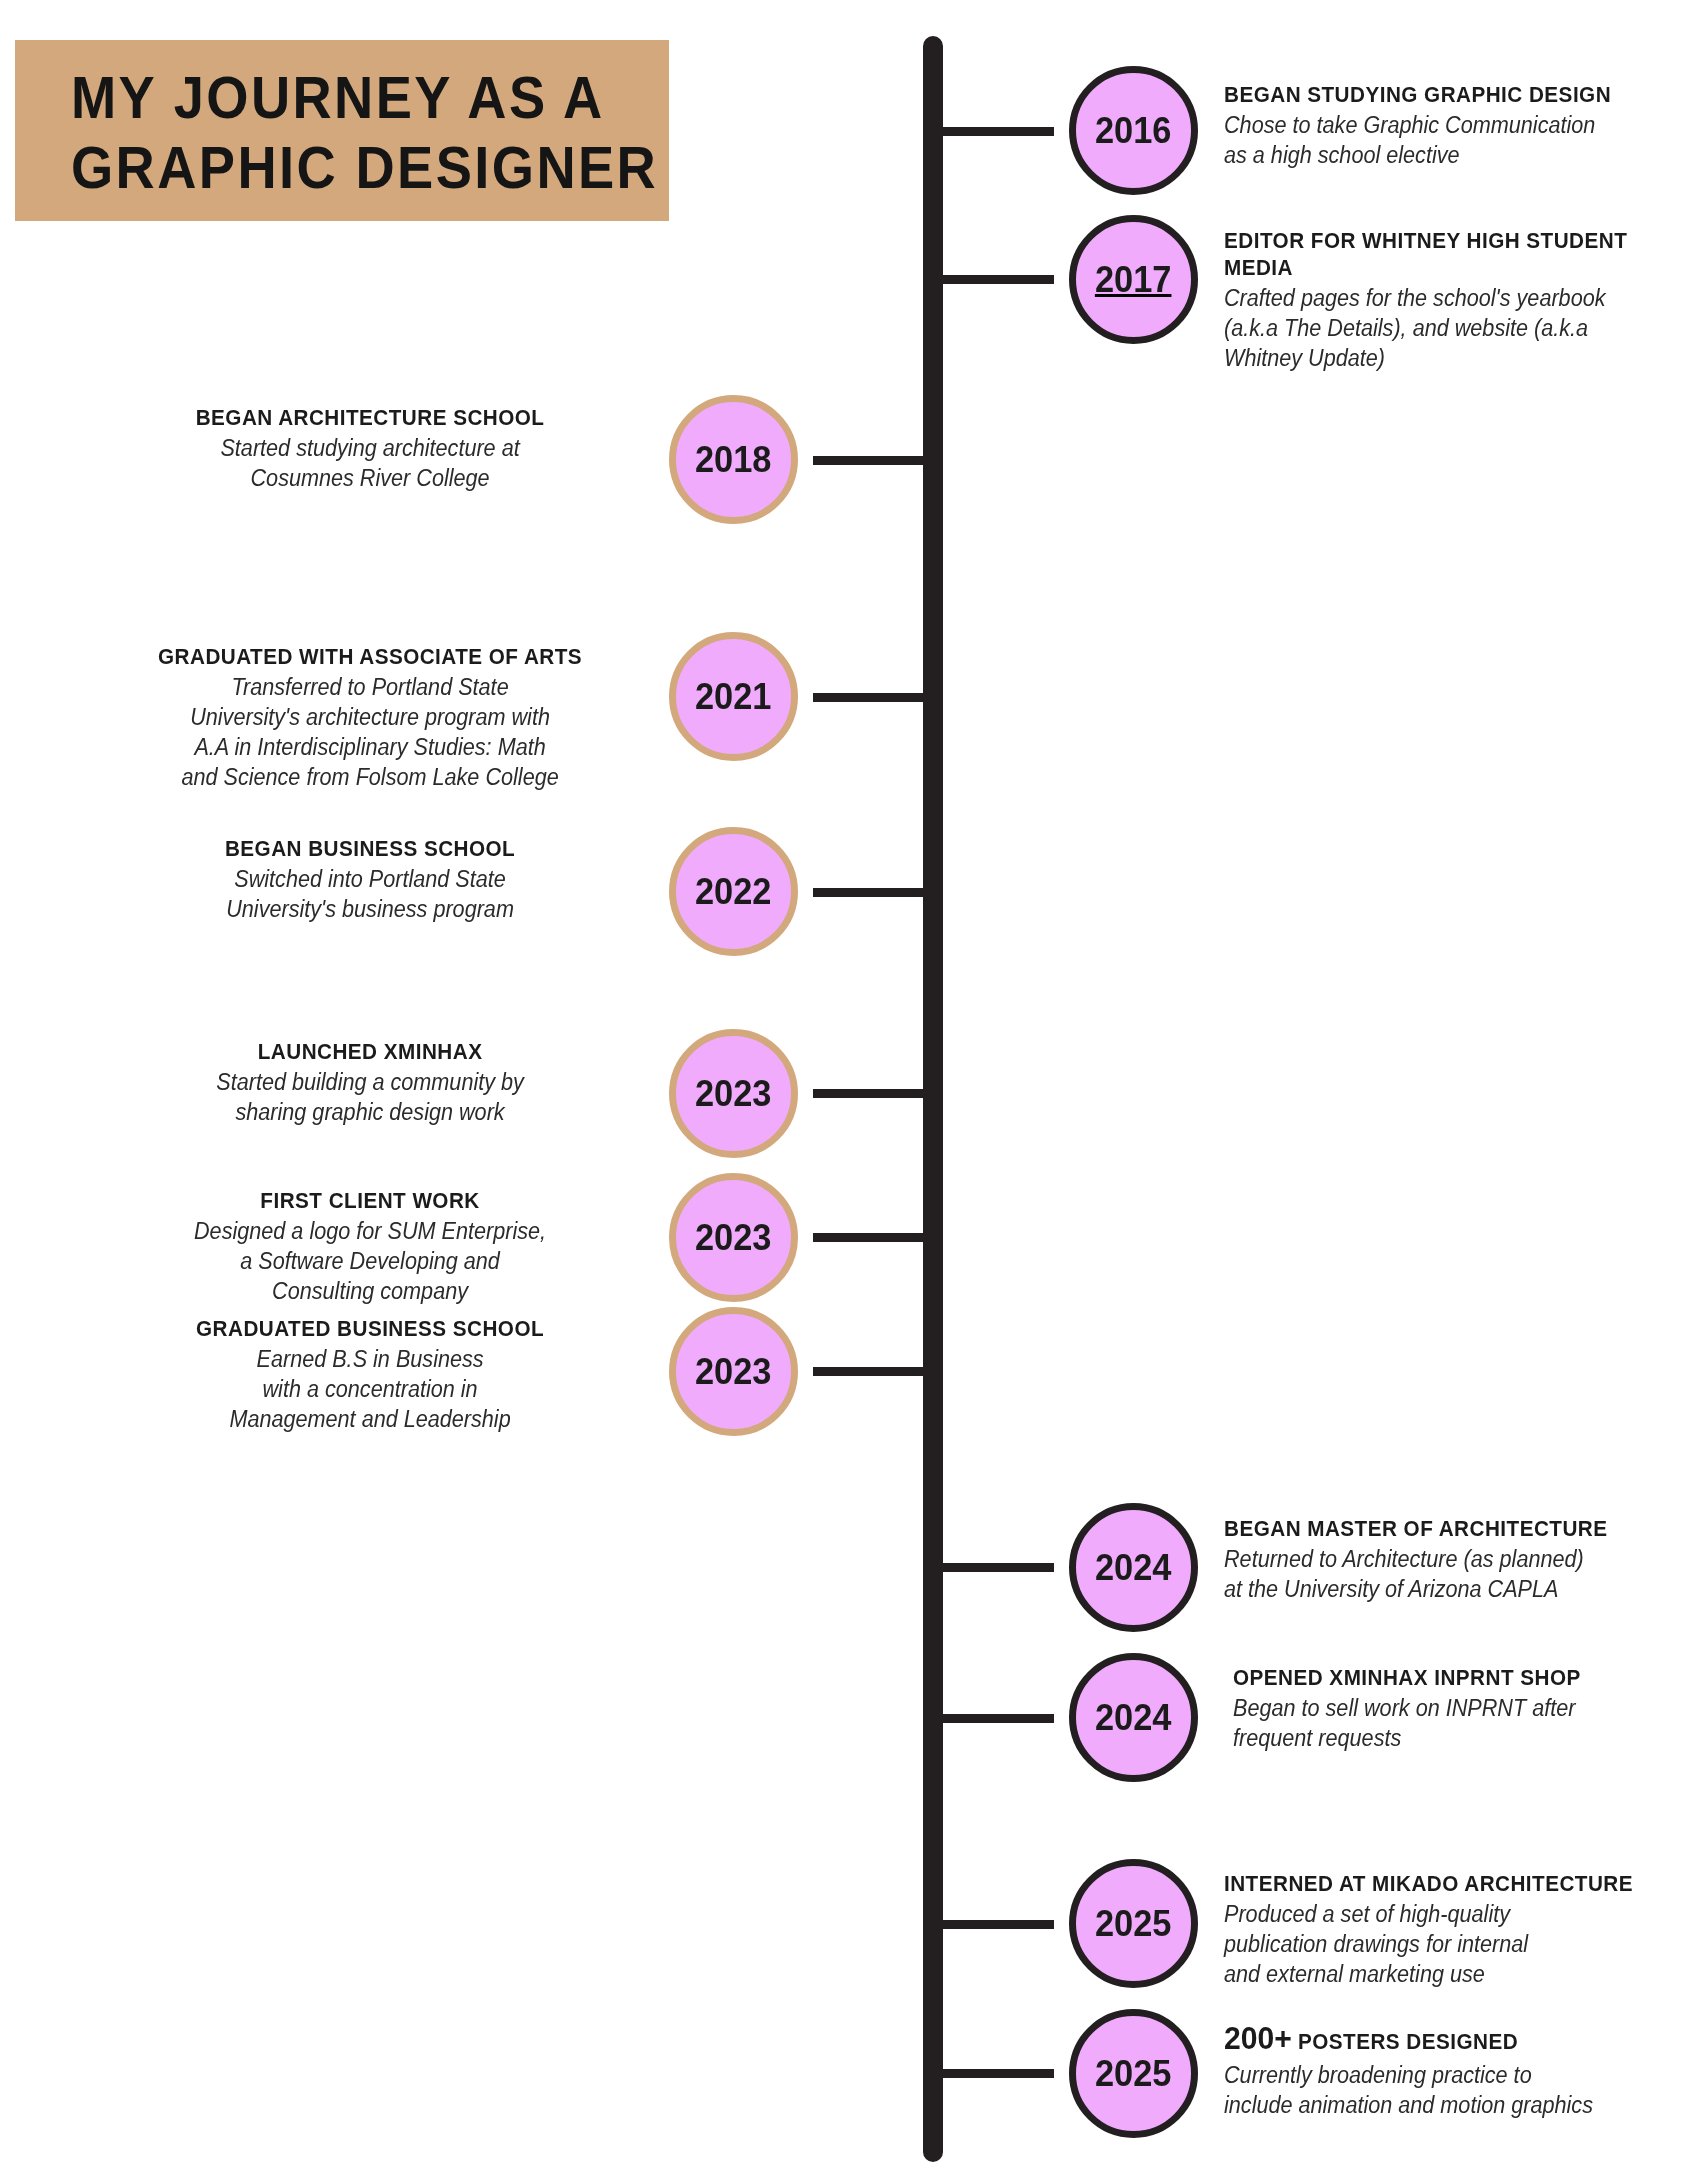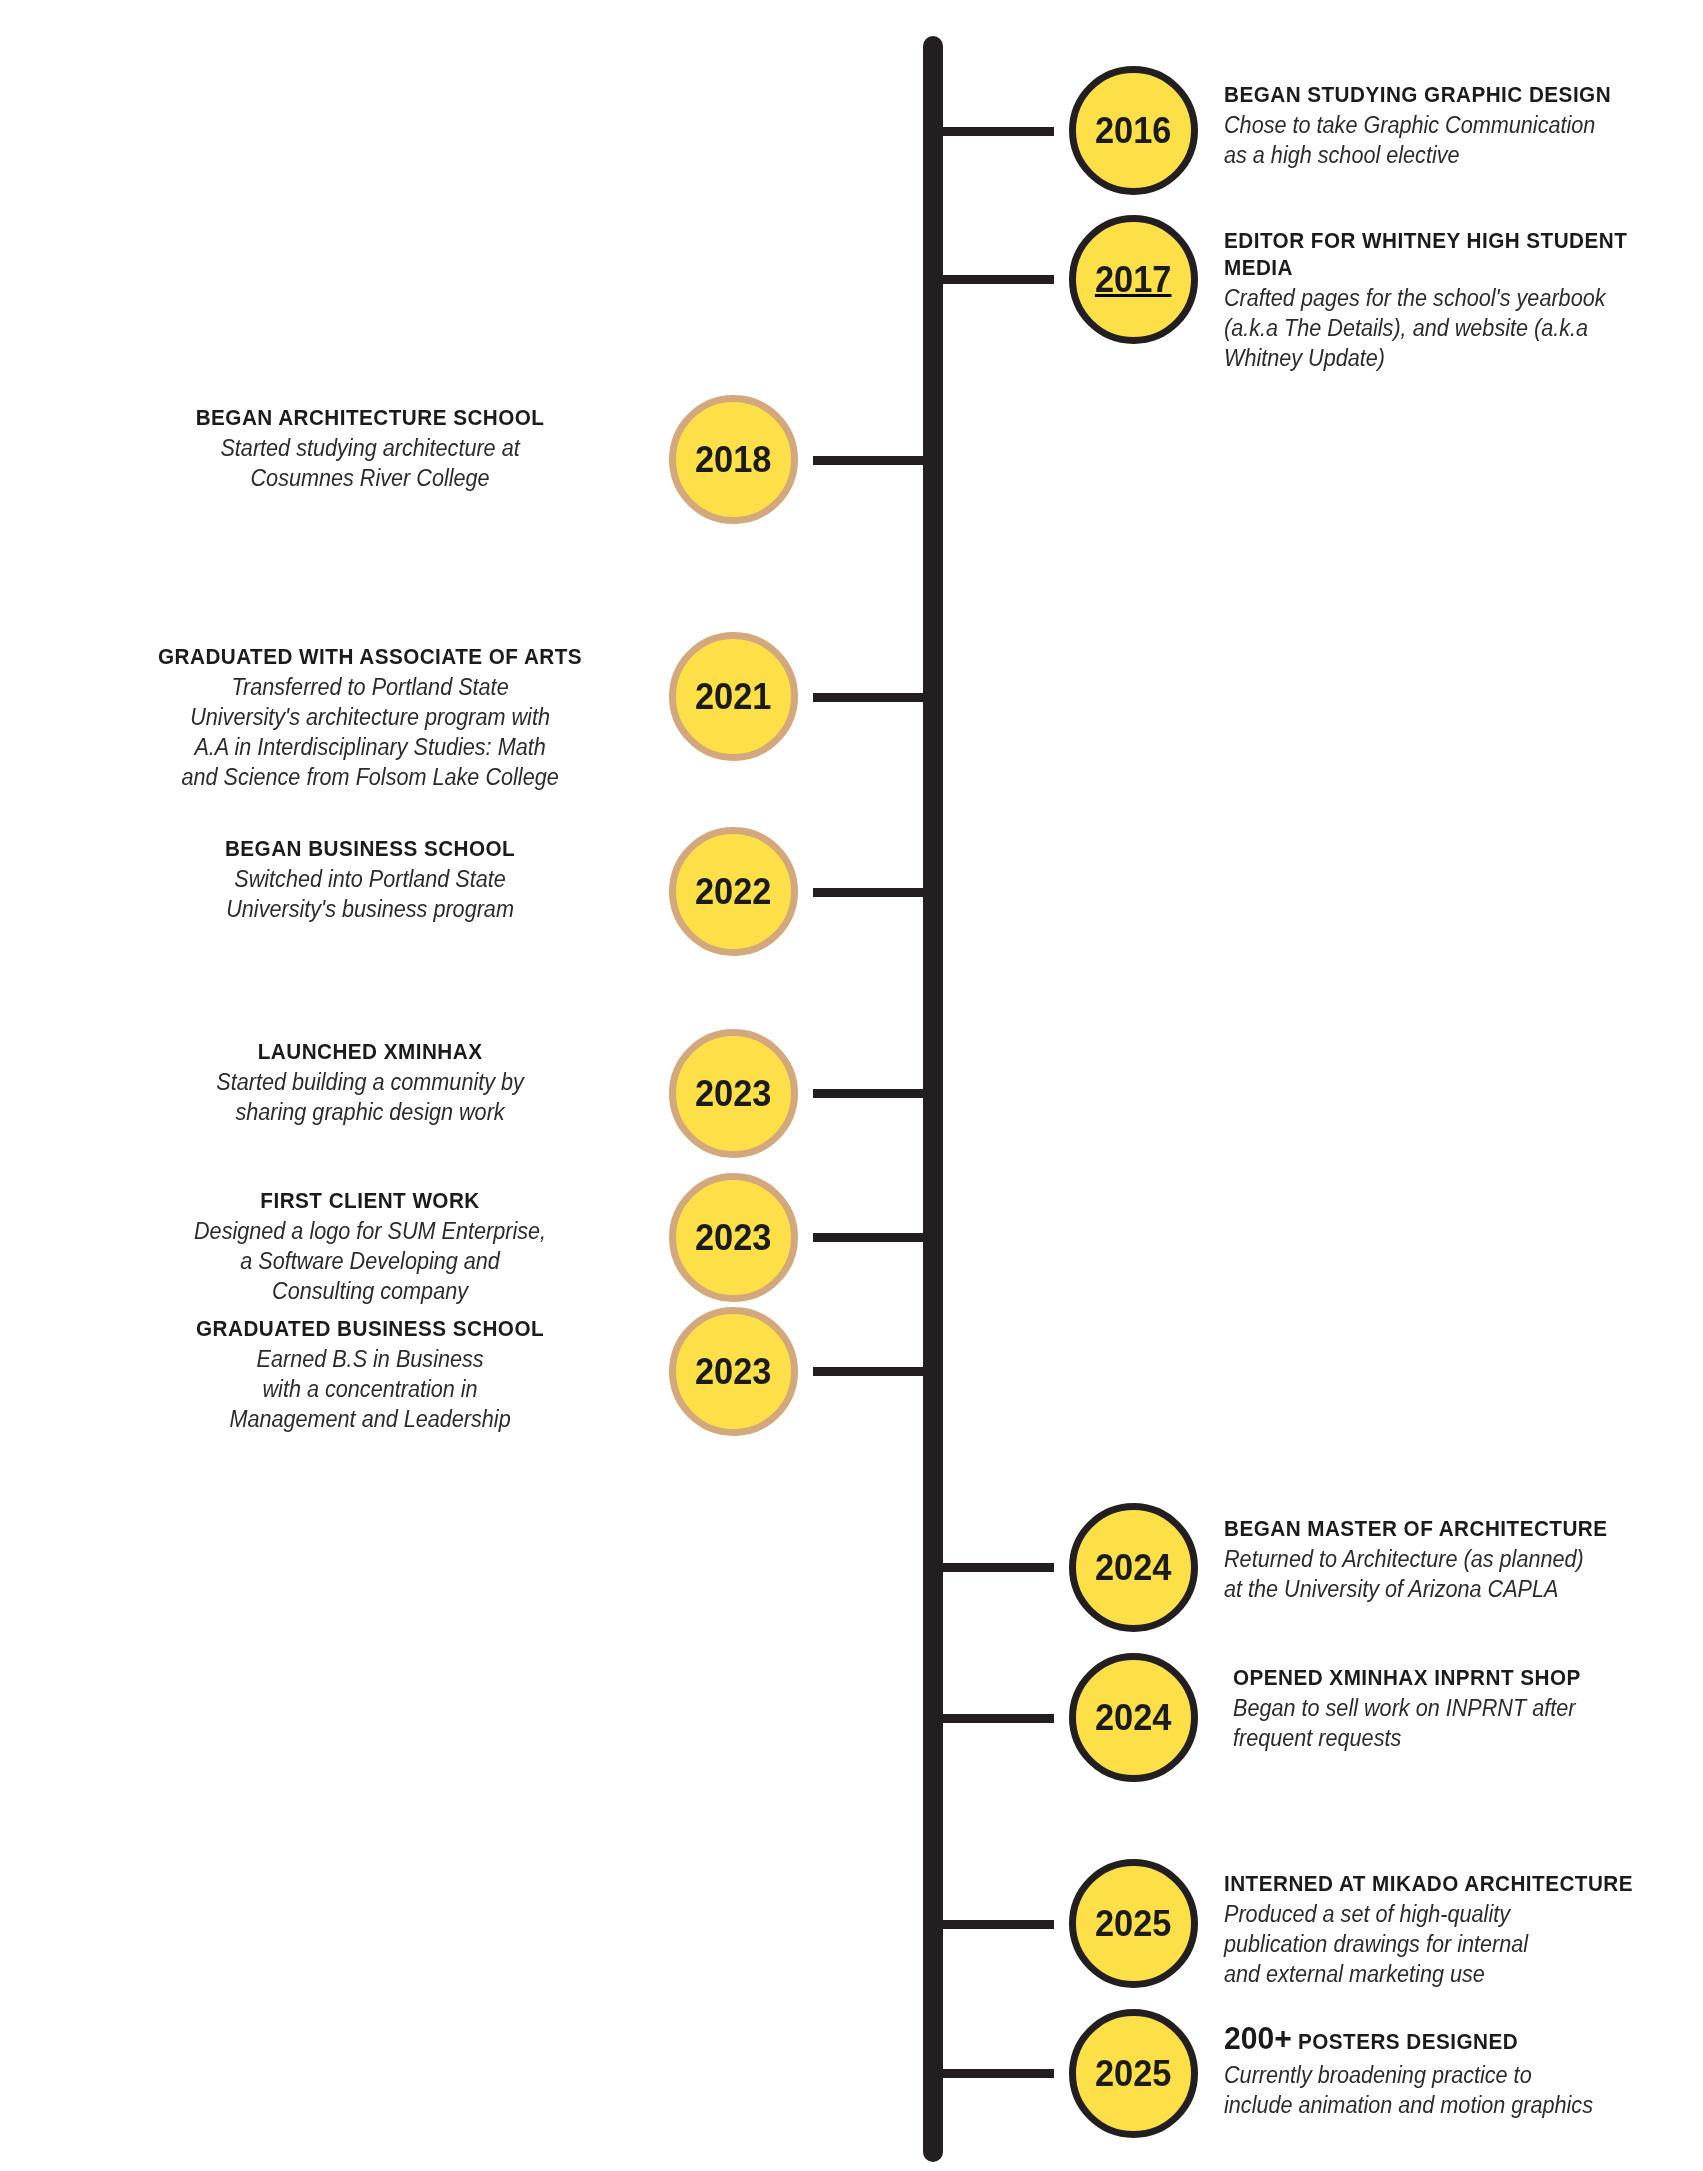--- a/index.html
+++ b/index.html
@@ -60,21 +60,21 @@
     background: #231f20;
   }
 
   
   .year-circle {
     position: absolute;
     width: 129px;
     height: 129px;
     border-radius: 50%;
     box-sizing: border-box;
-    background: #fde047;
+    background: #f0abfc;
     display: flex;
     align-items: center;
     justify-content: center;
   }
   .year-circle.dark  { border: 7.7px solid #231f20; }
   .year-circle.gold  { border: 7.7px solid #d3a87c; }
   .year-circle .year-label {
     font-family: "Liberation Sans", sans-serif;
     font-weight: 700;
     font-size: 37px;
@@ -128,20 +128,24 @@
     font-size: 32px;
     font-weight: 700;
     letter-spacing: 0px;
   }
 </style>
 </head>
 <body>
 
 <div id="page">
 
+  <div id="title-banner">
+    <span class="title-line">MY JOURNEY AS A</span>
+    <span class="title-line">GRAPHIC DESIGNER</span>
+  </div>
 
   <div id="timeline-spine"></div>
 
   <div id="entries-layer">
       <div class="connector" style="left: 928px; width: 126px; top: 127px;"></div>
       <div class="year-circle dark" style="left: 1069px; top: 66px;">
         <span class="year-label">2016</span>
       </div>
       <div class="entry-text right" style="top: 82px; left: 1224px; width: 477px;">
         <span class="entry-title">BEGAN STUDYING GRAPHIC DESIGN</span>

